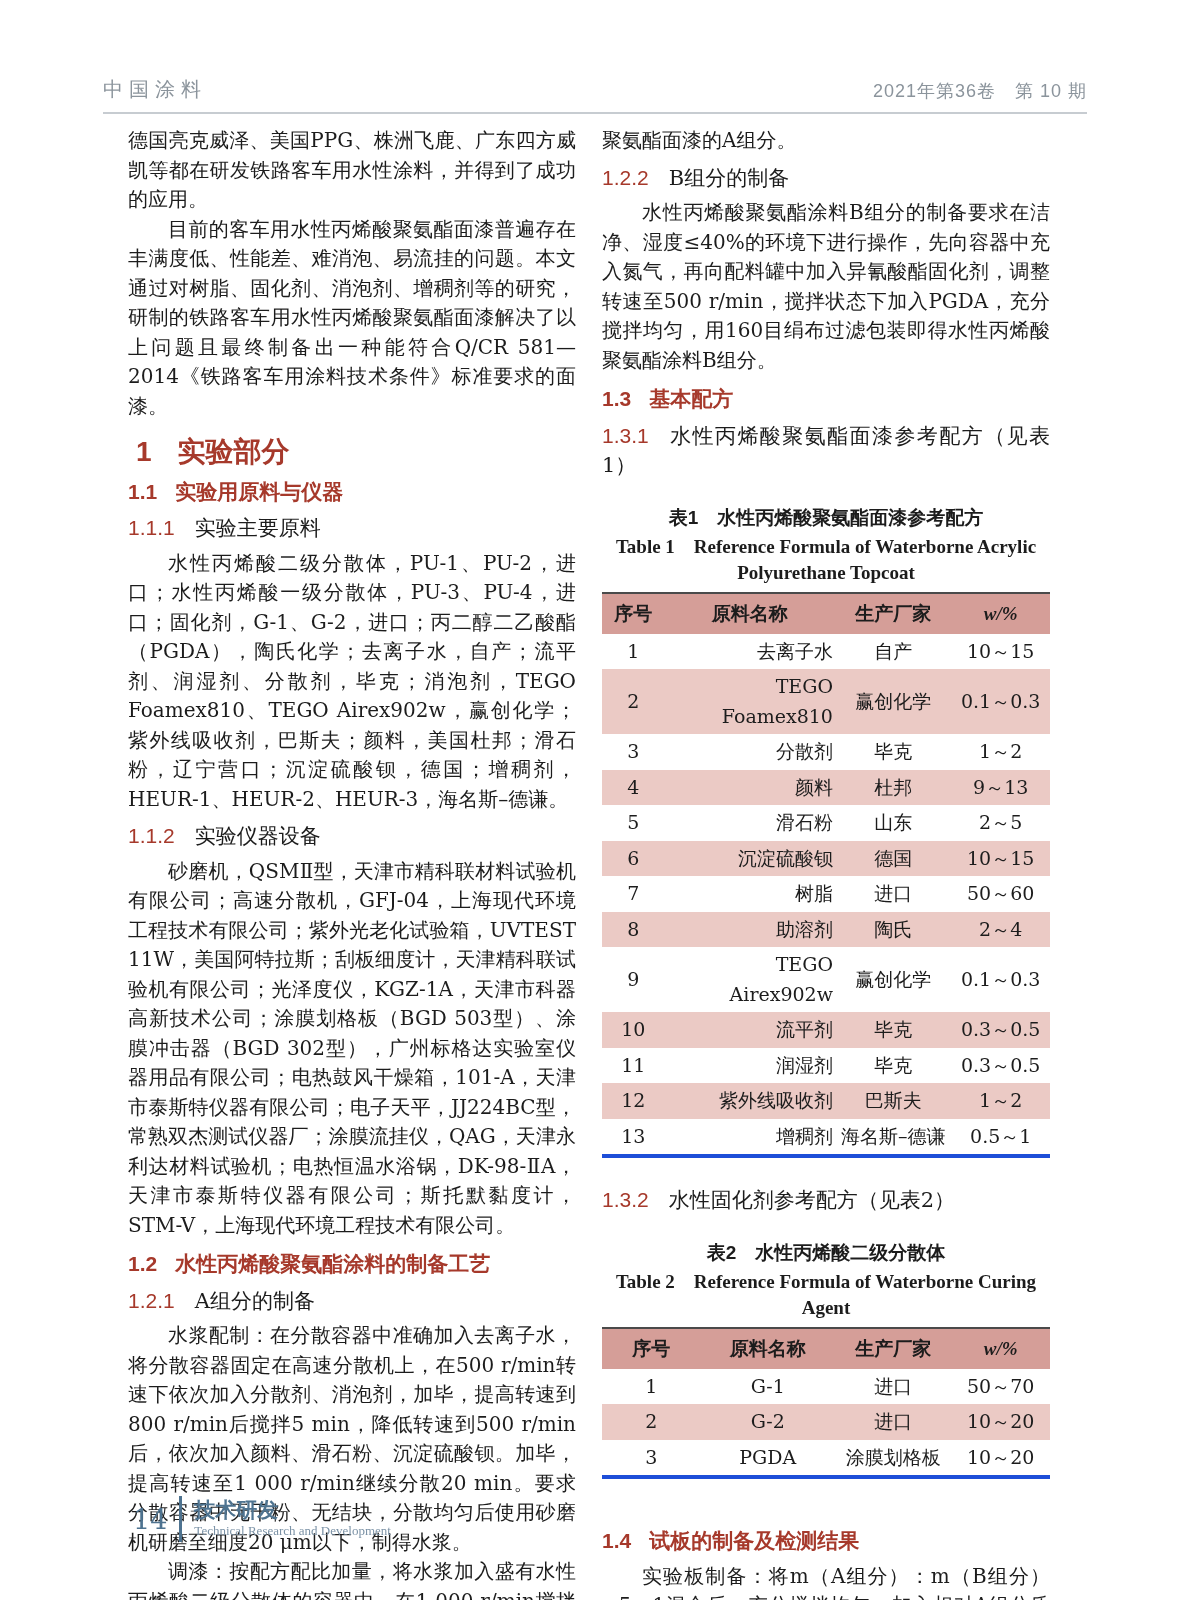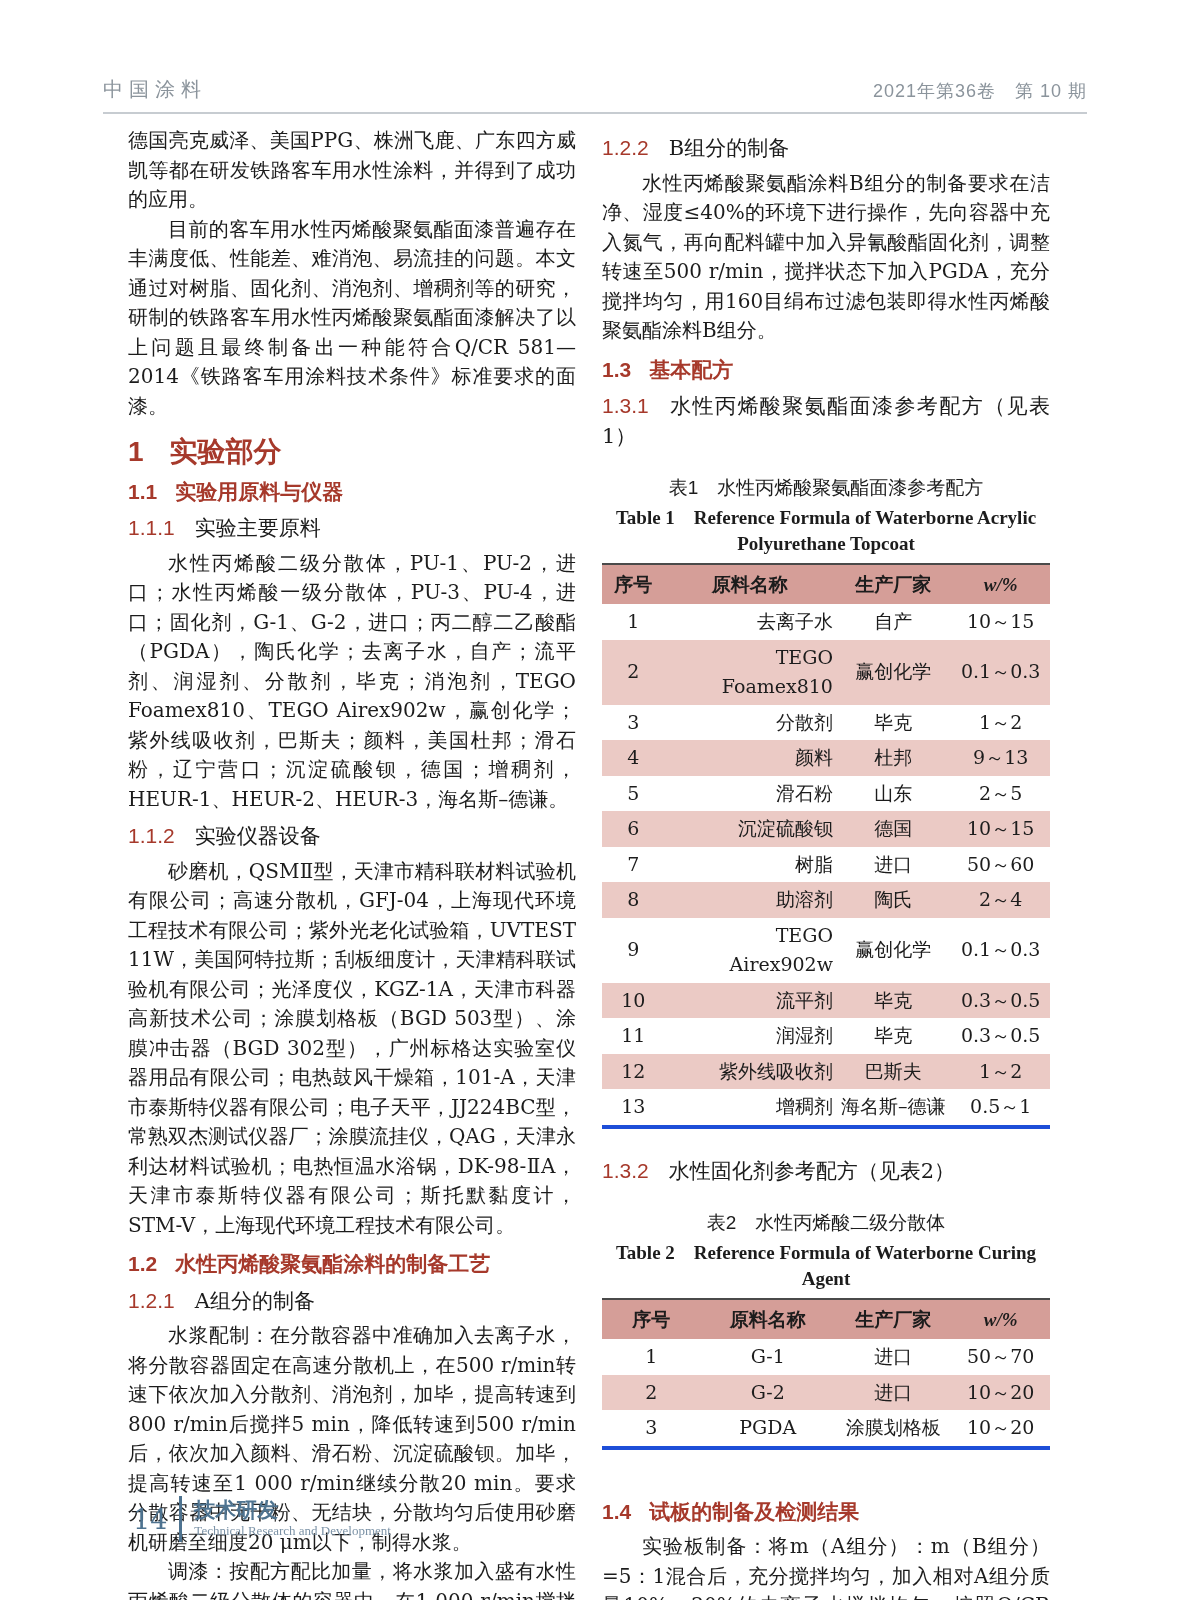--- a/index.html
+++ b/index.html
@@ -22,38 +22,38 @@
   .columns{
     position:absolute;top:126px;left:128px;width:922px;
     display:flex;gap:26px;
   }
   .col{width:448px;font-size:20px;line-height:29.5px;text-align:justify;}
   .col p{margin:0;text-indent:2em;}
   .col p.noindent{text-indent:0;}
   
   .sec1{
     font-family:"Liberation Sans",sans-serif;font-weight:bold;
-    color:#a6392b;font-size:28px;margin:16px 0 10px;text-indent:0;
+    color:#a6392b;font-size:28px;margin:16px 8px 10px;text-indent:0;
   }
   .sec1 .num{margin-right:26px;}
   .sec2{
     font-family:"Liberation Sans",sans-serif;font-weight:bold;
     color:#a6392b;font-size:21px;margin:9px 0 6px;text-indent:0;
   }
   .sec2 .num{margin-right:18px;}
   .sec3{
     font-size:21px;font-weight:normal;margin:7px 0 5px;text-indent:0;
     font-family:"DejaVu Serif",serif;color:#1c1c1c;
   }
   .sec3 .num{
     font-family:"Liberation Sans",sans-serif;color:#a6392b;margin-right:20px;
   }
   
   .tbl-caption-cn{
-    font-family:"Liberation Sans",sans-serif;font-weight:normal;
+    font-family:"Liberation Sans",sans-serif;font-weight:bold;
     font-size:19px;text-align:center;margin:22px 0 2px;text-indent:0;
   }
   .tbl-caption-en{
     font-family:"Liberation Serif",serif;font-weight:bold;
     font-size:19px;text-align:center;margin:0 0 6px;line-height:26px;text-indent:0;
   }
   table{border-collapse:collapse;width:100%;margin:0 0 4px;
     border-top:2px solid #4a4a4a;border-bottom:4px solid #1d4ed8;}
   th{
     background:#d59e98;font-family:"Liberation Sans",sans-serif;
@@ -128,20 +128,21 @@
       </div>
 
       <div class="sec3">
         <span class="num">1.2.1</span><span>A组分的制备</span>
       </div>
       <p>水浆配制：在分散容器中准确加入去离子水，将分散容器固定在高速分散机上，在500 r/min转速下依次加入分散剂、消泡剂，加毕，提高转速到800 r/min后搅拌5 min，降低转速到500 r/min后，依次加入颜料、滑石粉、沉淀硫酸钡。加毕，提高转速至1 000 r/min继续分散20 min。要求分散容器中无干粉、无结块，分散均匀后使用砂磨机研磨至细度20 μm以下，制得水浆。</p>
       <p>调漆：按配方配比加量，将水浆加入盛有水性丙烯酸二级分散体的容器中，在1 000 r/min搅拌下依次加入消泡剂、润湿剂、流平剂、增稠剂等。调整黏度到70～80 KU，用120目绢布过滤包装即得双组分丙烯酸</p>
     </div>
 
     <div class="col">
+      <p class="noindent">聚氨酯面漆的A组分。</p>
 
       <div class="sec3">
         <span class="num">1.2.2</span><span>B组分的制备</span>
       </div>
       <p>水性丙烯酸聚氨酯涂料B组分的制备要求在洁净、湿度≤40%的环境下进行操作，先向容器中充入氮气，再向配料罐中加入异氰酸酯固化剂，调整转速至500 r/min，搅拌状态下加入PGDA，充分搅拌均匀，用160目绢布过滤包装即得水性丙烯酸聚氨酯涂料B组分。</p>
 
       <div class="sec2">
         <span class="num">1.3</span><span>基本配方</span>
       </div>
 

